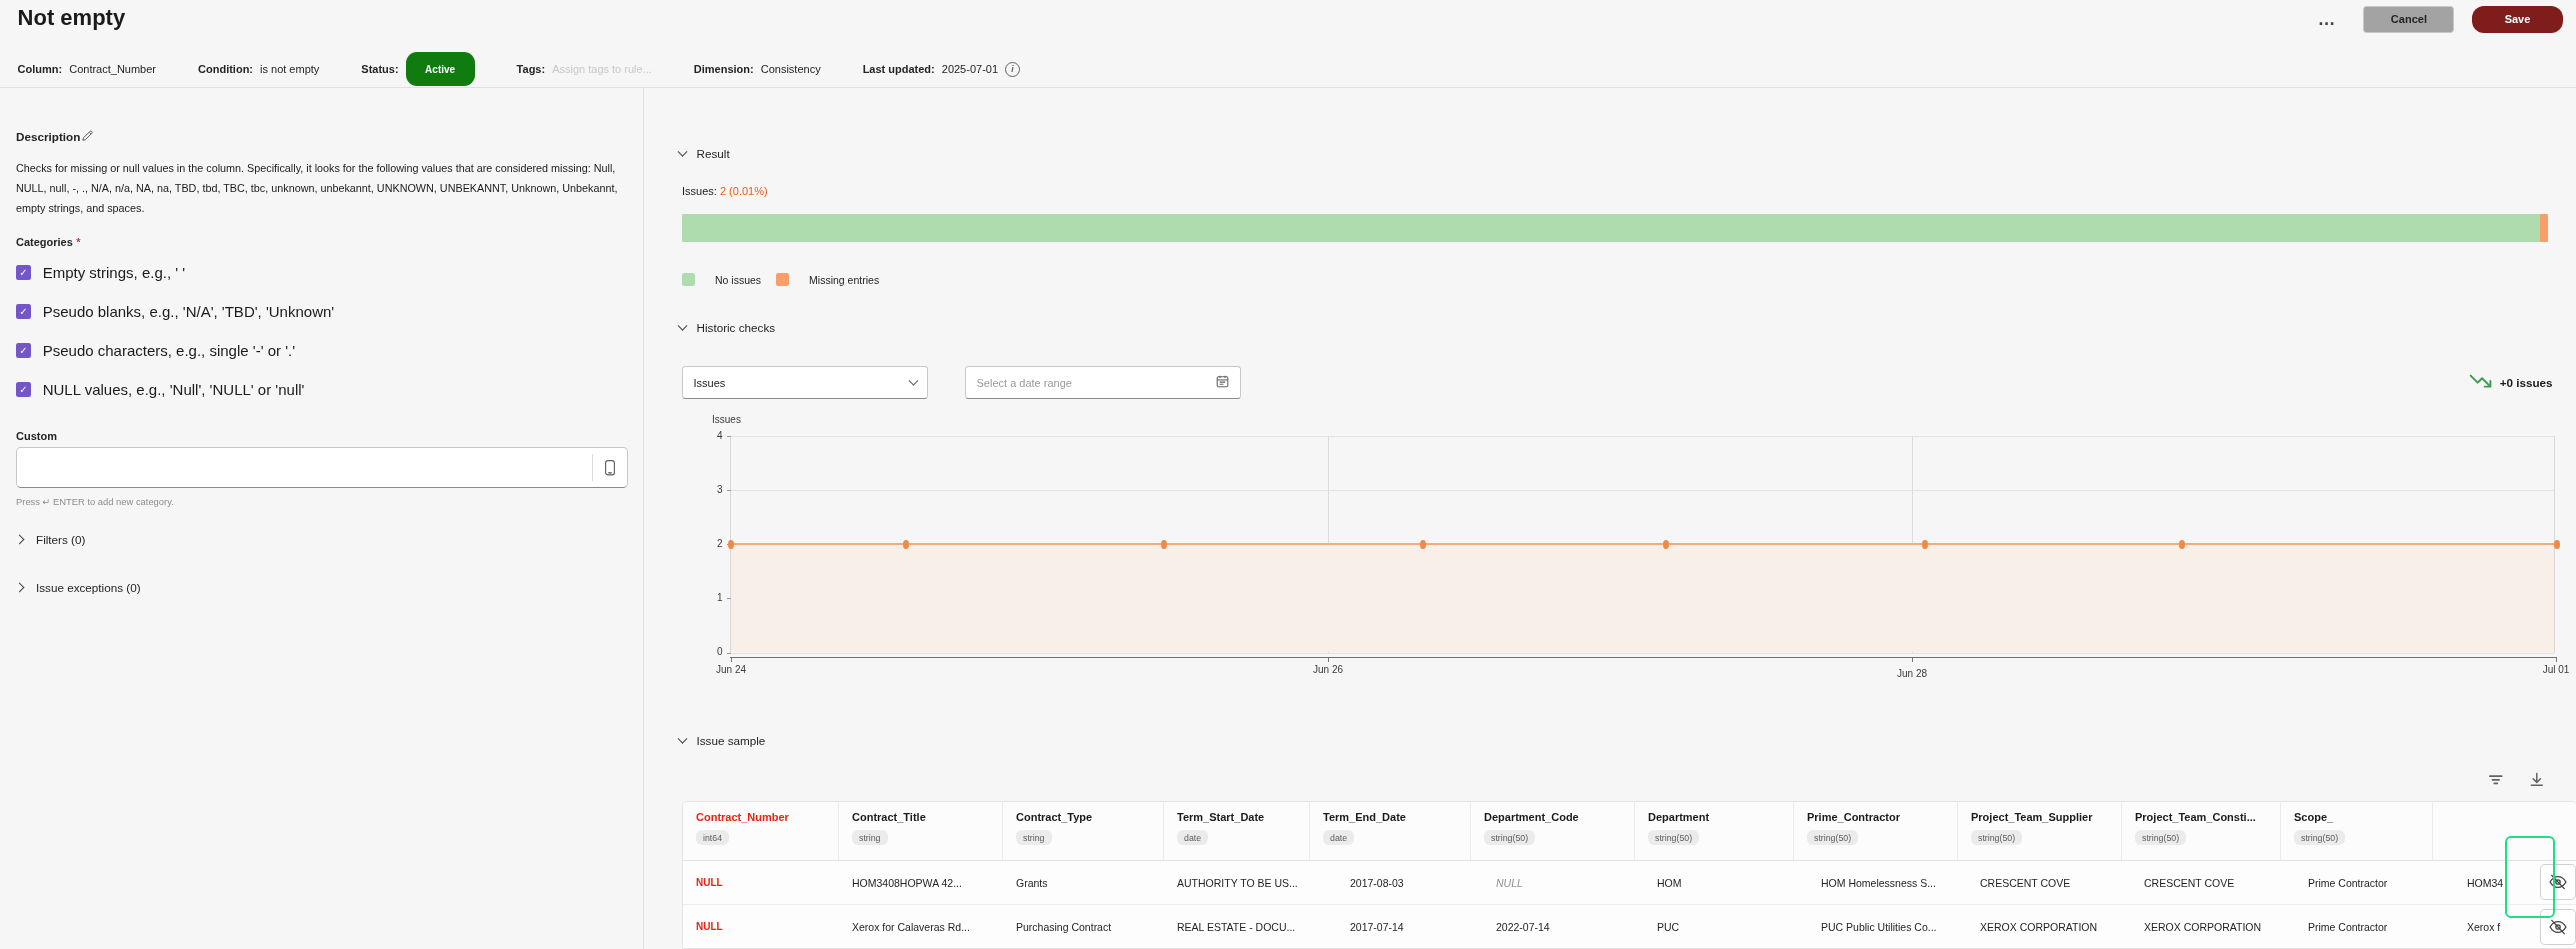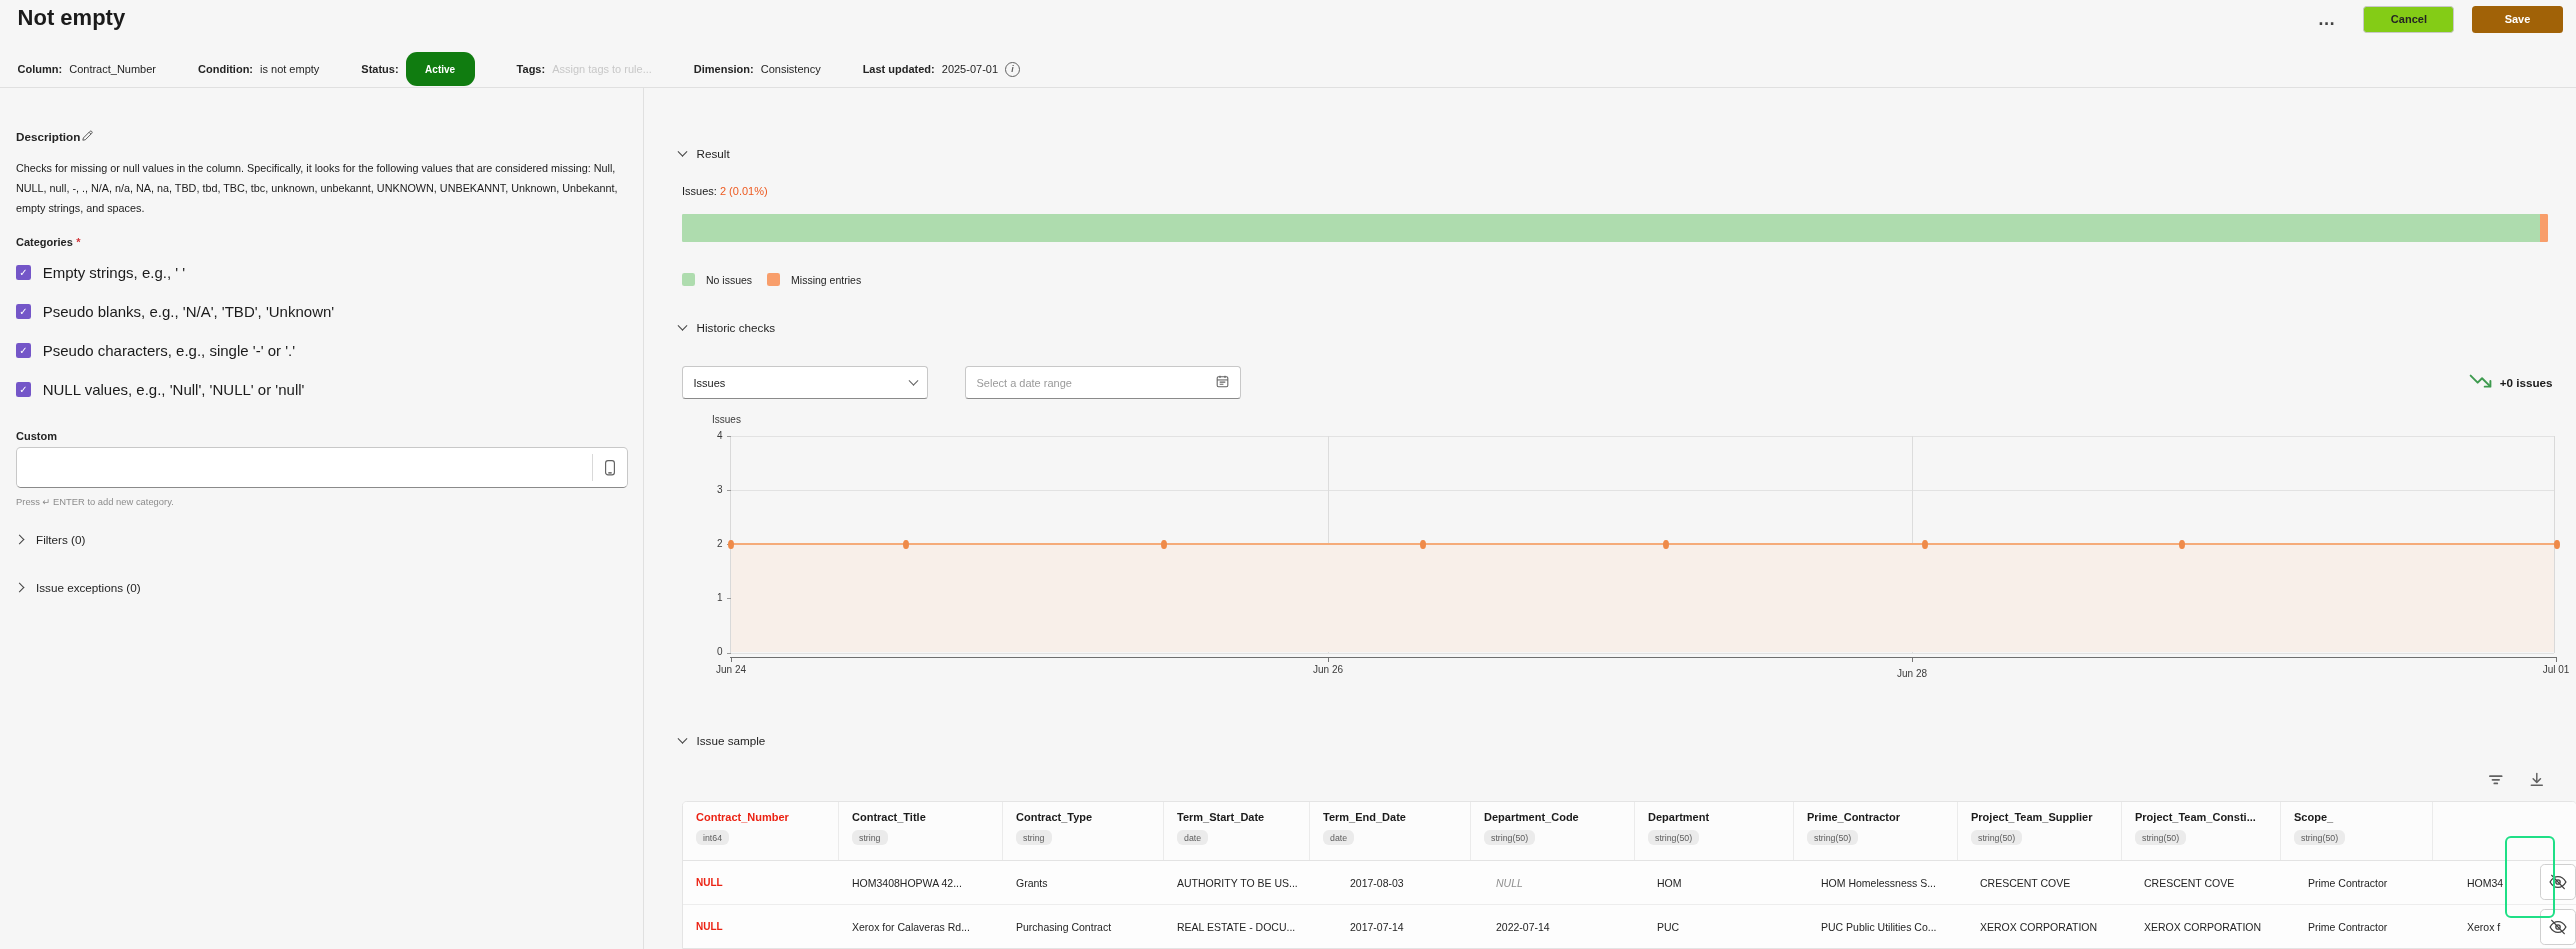--- a/index.html
+++ b/index.html
@@ -7,21 +7,21 @@
   body {
     font-family:"Liberation Sans","DejaVu Sans",sans-serif;
     background:#f6f6f6; color:#1b1b1b; position:relative;
   }
   
   .hdr { position:absolute; left:0; top:0; width:2576px; height:88px; border-bottom:0.6px solid #e0e0e0; }
   .hdr h1 { position:absolute; left:17.6px; top:4.7px; font-size:22px; font-weight:700; color:#1b1b1b; }
   .hdr .actions { position:absolute; right:13px; top:5.9px; display:flex; align-items:center; gap:17.6px; }
   .more-btn { border:none; background:transparent; font-size:17.6px; font-weight:700; color:#424242; letter-spacing:1.2px; cursor:pointer; margin-right:9.4px; line-height:26px; }
   .btn { height:27px; min-width:91px; padding:0 20px; border-radius:3.5px; font-size:11px; font-weight:700; font-family:inherit; cursor:pointer; }
-  .btn.ghost { background:#84cc16; border:0.6px solid #c8c8c8; color:#242424; }
+  .btn.ghost { background:#a3a3a3; border:0.6px solid #c8c8c8; color:#242424; }
   .btn.primary { border:0.6px solid transparent; color:#ffffff; }
   .meta { position:absolute; left:17.6px; top:52px; display:flex; align-items:center; gap:42px; font-size:11px; }
   .meta .item { display:flex; align-items:center; gap:7px; white-space:nowrap; }
   .meta .lbl { font-weight:700; color:#242424; }
   .meta .val { color:#242424; }
   .meta .ph { color:#c8c8c8; }
   .pill { display:inline-flex; align-items:center; justify-content:center; min-width:69px; height:34px; border-radius:11px; color:#fff; font-size:10px; font-weight:700; }
   .info-ic { display:inline-flex; align-items:center; justify-content:center; width:15px; height:15px; border:0.9px solid #616161; border-radius:50%; font-size:8.8px; color:#616161; font-style:italic; font-weight:700; }
   
   .left { position:absolute; left:0; top:88px; width:644px; height:861px; border-right:0.6px solid #e0e0e0; }
@@ -43,21 +43,21 @@
   .chev { width:7px; height:7px; border-right:1.2px solid #424242; border-bottom:1.2px solid #424242; display:inline-block; }
   .chev.down { transform:rotate(45deg) translate(-1.2px,-1.2px); }
   .chev.right { transform:rotate(-45deg); }
   
   .main { position:absolute; left:645px; top:88px; width:1931px; height:861px; }
   .section-head { position:absolute; display:flex; align-items:center; gap:10.5px; font-size:11.7px; color:#242424; cursor:pointer; }
   .issues-line { position:absolute; left:37px; top:97px; font-size:11px; }
   .issues-line .v { font-weight:400; }
   .stackbar { position:absolute; left:37px; top:126px; width:1866px; height:28px; display:flex; border-radius:1.2px; overflow:hidden; }
   .legend { position:absolute; left:37px; top:185px; display:flex; align-items:center; gap:15px; }
-  .legend .li { display:flex; align-items:center; gap:11px; font-size:10.5px; color:#242424; }
+  .legend .li { display:flex; align-items:center; gap:20px; font-size:10.5px; color:#242424; }
   .legend .sq { width:13px; height:13px; border-radius:2.3px; }
   .ctrl { position:absolute; top:278px; height:33px; background:#fff; border:0.6px solid #c8c8c8; border-bottom-color:#8a8a8a; border-radius:3.5px; display:flex; align-items:center; padding:0 10.5px; font-size:11px; cursor:pointer; }
   .ctrl .flex1 { flex:1; }
   .trend { position:absolute; right:23.4px; top:285px; display:flex; align-items:center; gap:7px; font-size:11.7px; font-weight:700; color:#1b1b1b; }
   
   .chart { position:absolute; left:37px; top:322px; width:1897px; height:275px; }
   .ytitle { position:absolute; left:30px; top:3.5px; font-size:10px; color:#3b3b3b; }
   .plot { position:absolute; left:48px; top:26px; width:1825px; height:217px; border-left:0.6px solid #d9d9d9; border-right:0.6px solid #d9d9d9; }
   .gridh { position:absolute; left:0; width:100%; height:0.6px; background:#e2e2e2; }
   .gridv { position:absolute; top:0; width:0.6px; height:100%; background:#dcdcdc; }
@@ -89,21 +89,21 @@
 <body>
 
 <div class="page">
 
   <div class="hdr">
     <h1>Not empty</h1>
 
     <div class="actions">
       <button class="more-btn">…</button>
       <button class="btn ghost">Cancel</button>
-      <button class="btn primary" id="saveBtn" style="background: #a16207;">Save</button>
+      <button class="btn primary" id="saveBtn" style="background: #7f1d1d; border-radius: 12px;">Save</button>
     </div>
 
     <div class="meta">
       <div class="item">
         <span class="lbl">Column:</span>
         <span class="val">Contract_Number</span>
       </div>
       <div class="item">
         <span class="lbl">Condition:</span>
         <span class="val">is not empty</span>

